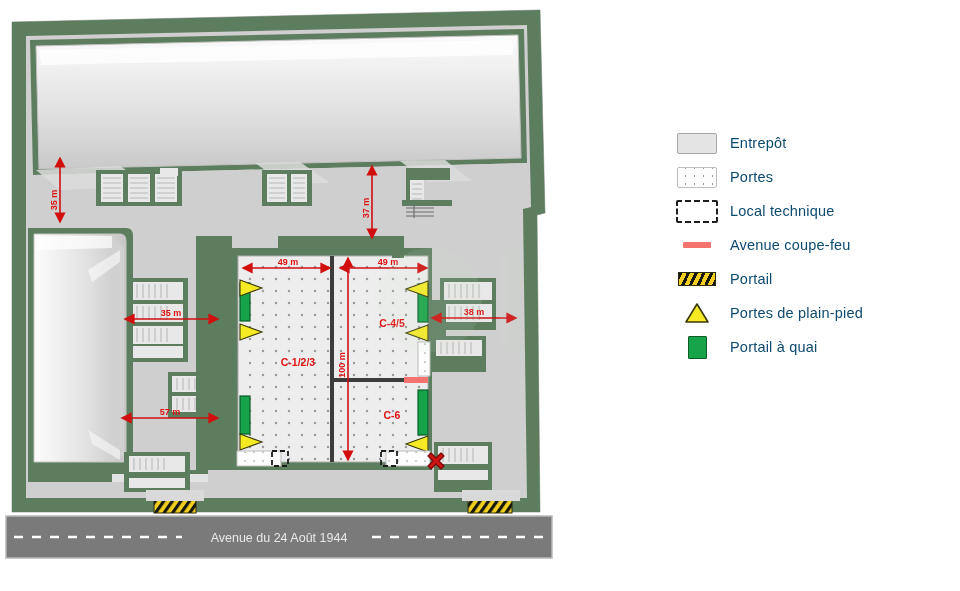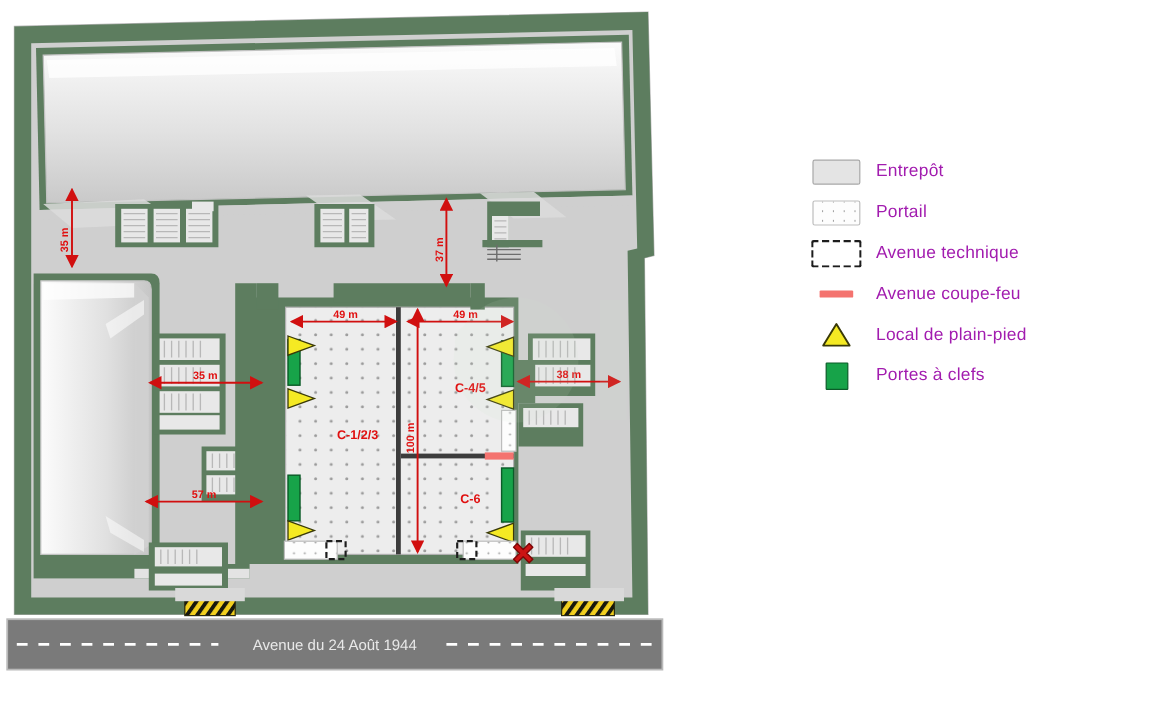--- a/index.html
+++ b/index.html
@@ -10,21 +10,21 @@
 
   
   #plan{position:absolute;left:0;top:0;width:560px;height:570px;}
   #plan svg{display:block;}
 
   
   #legend{position:absolute;left:676px;top:126px;width:276px;}
   .leg-row{display:flex;align-items:center;height:34px;}
   .leg-ico{width:42px;height:22px;flex:0 0 42px;margin-right:12px;
            display:flex;align-items:center;justify-content:center;}
-  .leg-txt{font-size:14.5px;color:#a21caf;letter-spacing:.2px;
+  .leg-txt{font-size:14.5px;color:#0c4a6e;letter-spacing:.2px;
            white-space:nowrap;line-height:1;}
 
   .sw-entrepot{width:38px;height:19px;background:#e4e4e4;border:1.6px solid #a8a8a8;border-radius:2px;}
   .sw-bureaux{width:38px;height:19px;background:#fdfdfd;border:1.4px solid #bdbdbd;border-radius:2px;
               background-image:radial-gradient(#9a9a9a .8px,transparent .9px);
               background-size:9px 8px;background-position:3px 4px;}
   .sw-local{width:38px;height:19px;background:#ffffff;border:2.2px dashed #1d1d1d;border-radius:2px;}
   .sw-cf{width:28px;height:6px;background:#f4736f;border-radius:1px;}
   .sw-portail{width:36px;height:12px;background:#f2cf1e;border:1px solid #2a2a10;
               background-image:repeating-linear-gradient(115deg,#17170c 0 3px,#f2cf1e 3px 7px);}
@@ -292,49 +292,55 @@
       <span class="leg-ico">
           <span class="sw-entrepot"></span>
         </span>
       <span class="leg-txt">Entrepôt</span>
     </div>
 
     <div class="leg-row">
       <span class="leg-ico">
           <span class="sw-bureaux"></span>
         </span>
+      <span class="leg-txt">Portes</span>
+    </div>
+
+    <div class="leg-row">
+      <span class="leg-ico">
+          <span class="sw-local"></span>
+        </span>
+      <span class="leg-txt">Local technique</span>
+    </div>
+
+    <div class="leg-row">
+      <span class="leg-ico">
+          <span class="sw-cf"></span>
+        </span>
+      <span class="leg-txt">Avenue coupe-feu</span>
+    </div>
+
+    <div class="leg-row">
+      <span class="leg-ico">
+          <span class="sw-portail"></span>
+        </span>
       <span class="leg-txt">Portail</span>
     </div>
-
-    <div class="leg-row">
-      <span class="leg-ico">
-          <span class="sw-local"></span>
-        </span>
-      <span class="leg-txt">Avenue technique</span>
-    </div>
-
-    <div class="leg-row">
-      <span class="leg-ico">
-          <span class="sw-cf"></span>
-        </span>
-      <span class="leg-txt">Avenue coupe-feu</span>
-    </div>
-
 
     <div class="leg-row">
       <span class="leg-ico">
         <svg width="26" height="22" viewBox="0 0 26 22">
             <path d="M13,2 L24,20 L2,20 Z" fill="#f5ea23" stroke="#3a3a08" stroke-width="1.6" stroke-linejoin="round"></path>
           </svg>
       </span>
-      <span class="leg-txt">Local de plain-pied</span>
+      <span class="leg-txt">Portes de plain-pied</span>
     </div>
 
     <div class="leg-row">
       <span class="leg-ico">
           <span class="sw-quai"></span>
         </span>
-      <span class="leg-txt">Portes à clefs</span>
+      <span class="leg-txt">Portail à quai</span>
     </div>
 
 
   </div>
 </div>
 
 </body></html>

